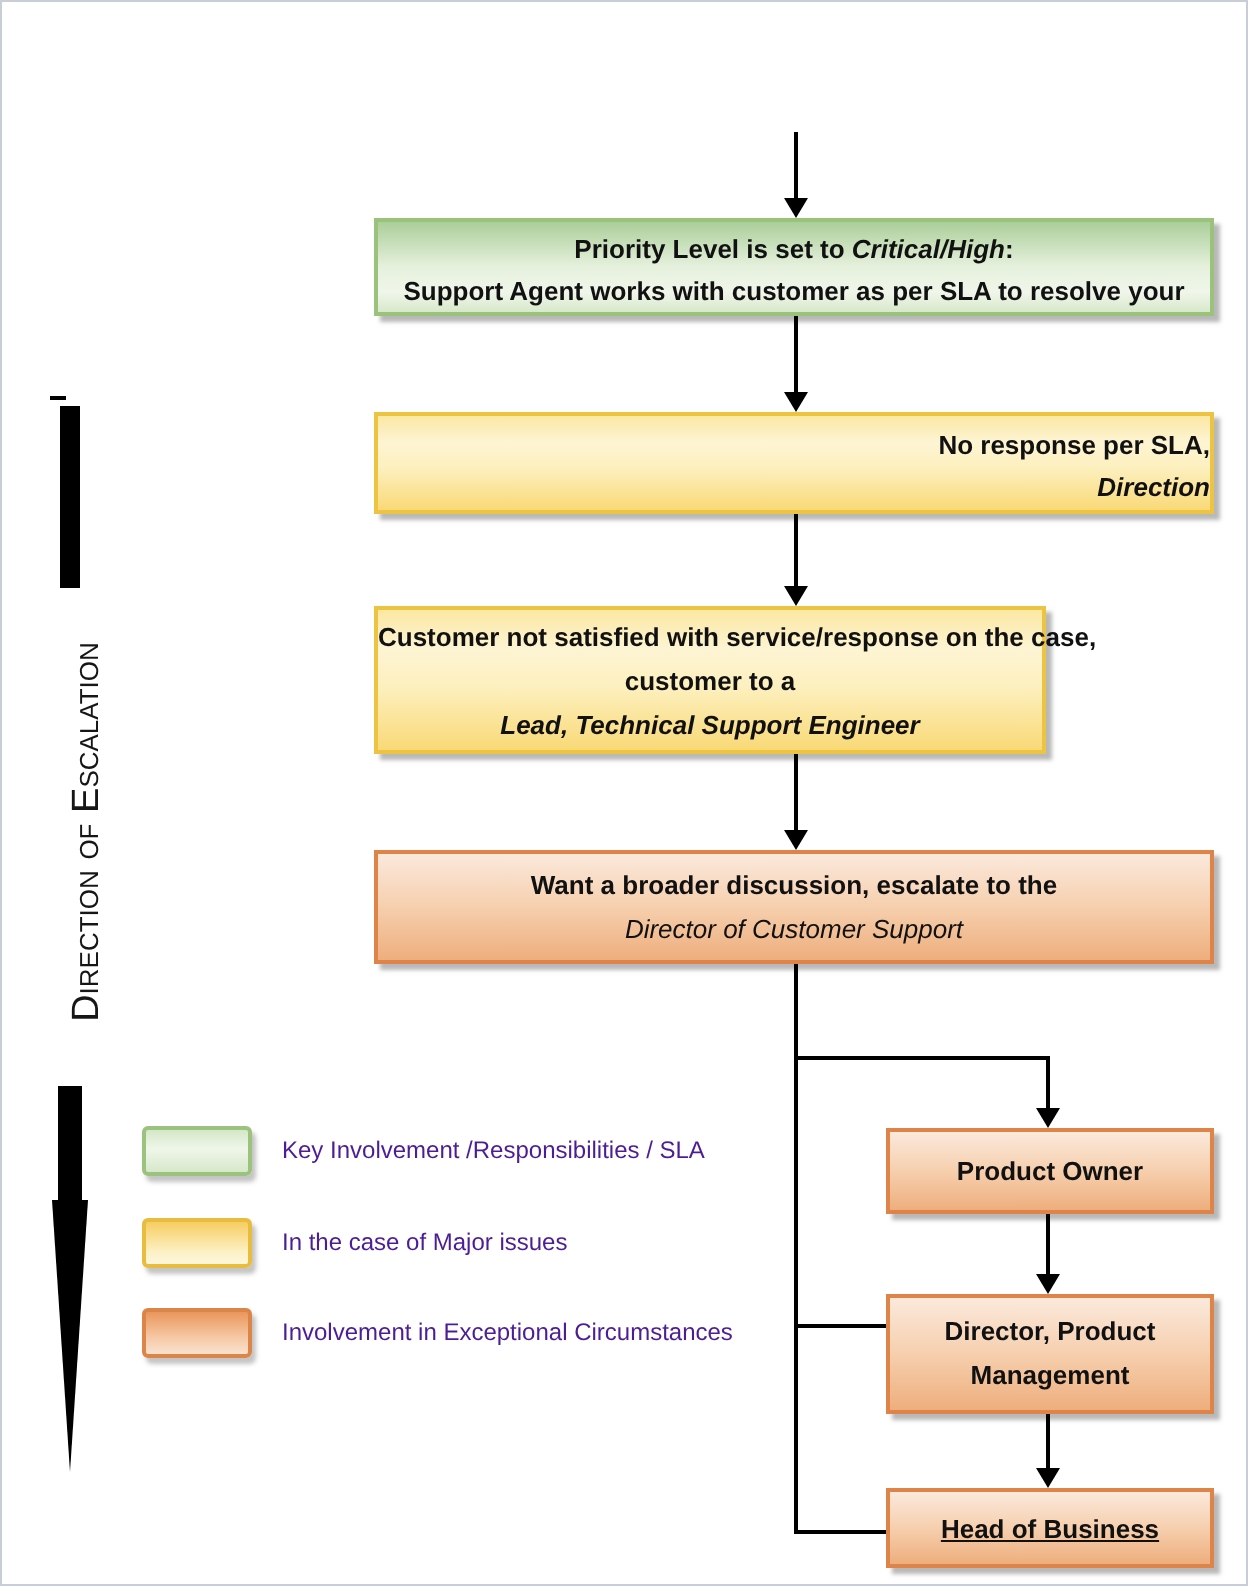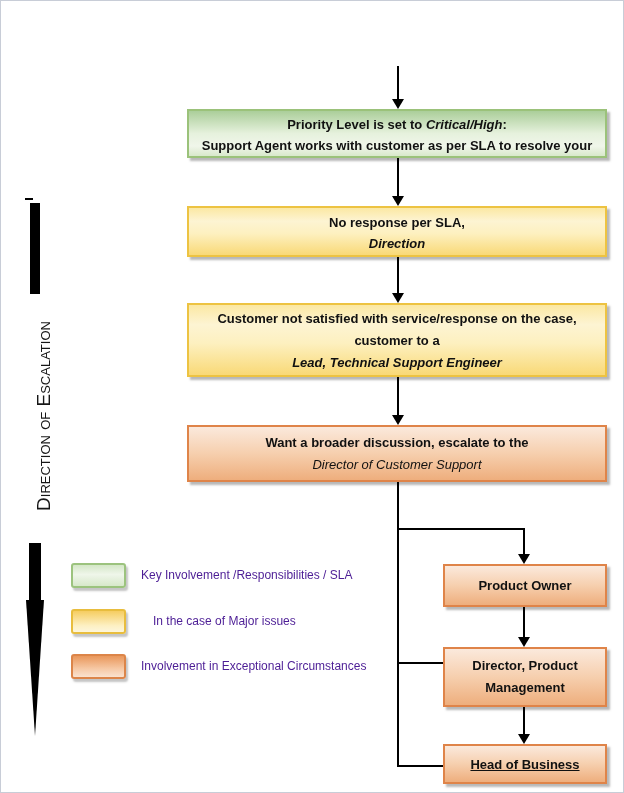--- a/index.html
+++ b/index.html
@@ -14,22 +14,22 @@
   .flow-box .line{white-space:nowrap;}
   .green-box{border:2px solid #9bc27a;
      background:linear-gradient(180deg,#abce9a 0%,#e6f1dd 50%,#f0f6ea 78%,#d8e8cb 100%);}
   .yellow-box{border:2px solid #edc342;
      background:linear-gradient(180deg,#fbe8a3 0%,#fdf4d3 28%,#fdf0bf 55%,#f9d977 100%);}
   .orange-box{border:2px solid #df8449;
      background:linear-gradient(180deg,#fbe9dc 0%,#f6cfae 50%,#eeae7d 100%);}
 
   #box1{left:186px;top:10px;width:420px;height:53px;padding-top:4px;line-height:22px;}
   #box2{left:186px;top:108px;width:420px;height:49px;padding-top:3px;line-height:21px;}
-  #box3{left:186px;top:205px;width:420px;height:51px;padding-top:4px;line-height:21px;}
-  #box4{left:186px;top:302px;width:420px;height:74px;padding-top:3px;line-height:22px;}
+  #box3{left:186px;top:205px;width:420px;height:51px;padding-top:4px;line-height:21px;text-align:right;}
+  #box4{left:186px;top:302px;width:336px;height:74px;padding-top:3px;line-height:22px;}
   #box5{left:186px;top:424px;width:420px;height:57px;padding-top:5px;line-height:22px;}
   #box6{left:442px;top:563px;width:164px;height:43px;display:flex;align-items:center;justify-content:center;}
   #box7{left:442px;top:646px;width:164px;height:60px;display:flex;flex-direction:column;align-items:center;justify-content:center;line-height:22px;}
   #box8{left:442px;top:743px;width:164px;height:40px;display:flex;align-items:center;justify-content:center;text-decoration:underline;}
 
   .em-italic{font-style:italic;}
   .italic-regular{font-style:italic;font-weight:normal;}
 
   
   .vline,.hline{position:absolute;background:#000;}
@@ -129,18 +129,18 @@
   <div class="esc-solid" style="left:24px;top:197px;width:8px;height:2px;"></div>
   <div class="esc-solid" style="left:29px;top:202px;width:10px;height:91px;"></div>
   <div id="esc-label">Direction of Escalation</div>
   <div class="esc-solid" style="left:28px;top:542px;width:12px;height:57px;"></div>
   <div id="esc-arrowhead"></div>
 
   <div class="legend-swatch green" style="left:70px;top:562px;"></div>
   <div class="legend-label" style="top:562px;">Key Involvement /Responsibilities / SLA</div>
 
   <div class="legend-swatch yellow" style="left:70px;top:608px;"></div>
-  <div class="legend-label" style="top:608px;margin-left:12px;">In the case of Major issues</div>
+  <div class="legend-label" style="top:608px;">In the case of Major issues</div>
 
   <div class="legend-swatch orange" style="left:70px;top:653px;"></div>
   <div class="legend-label" style="top:653px;">Involvement in Exceptional Circumstances</div>
 
 </div>
 
 </body></html>

